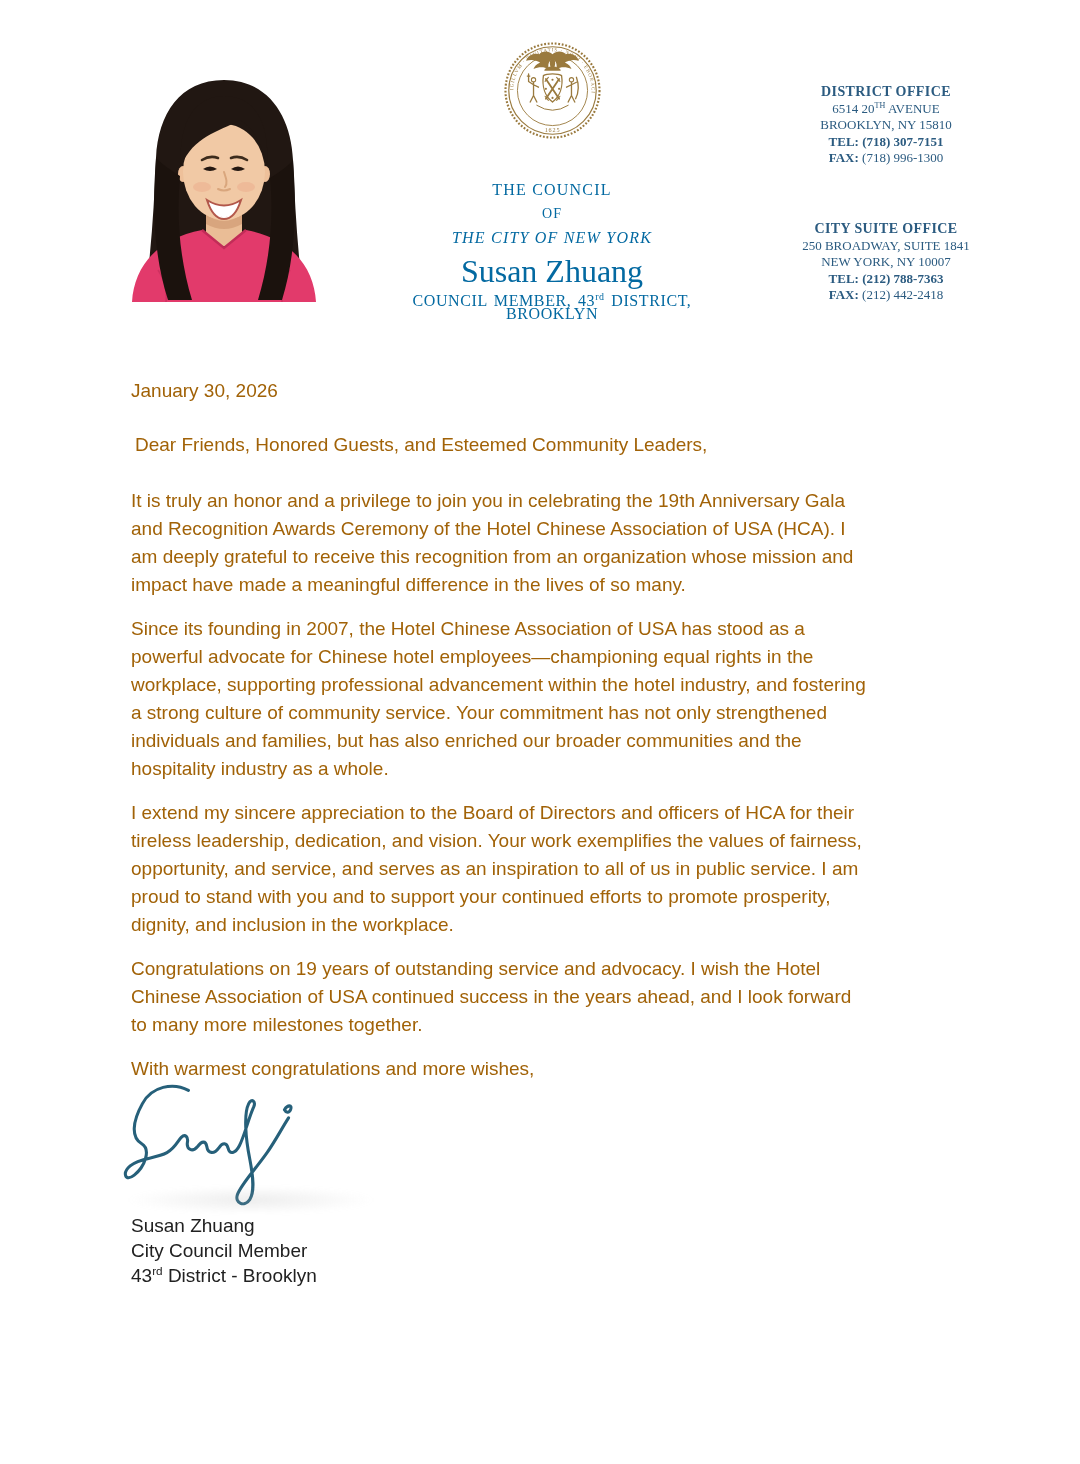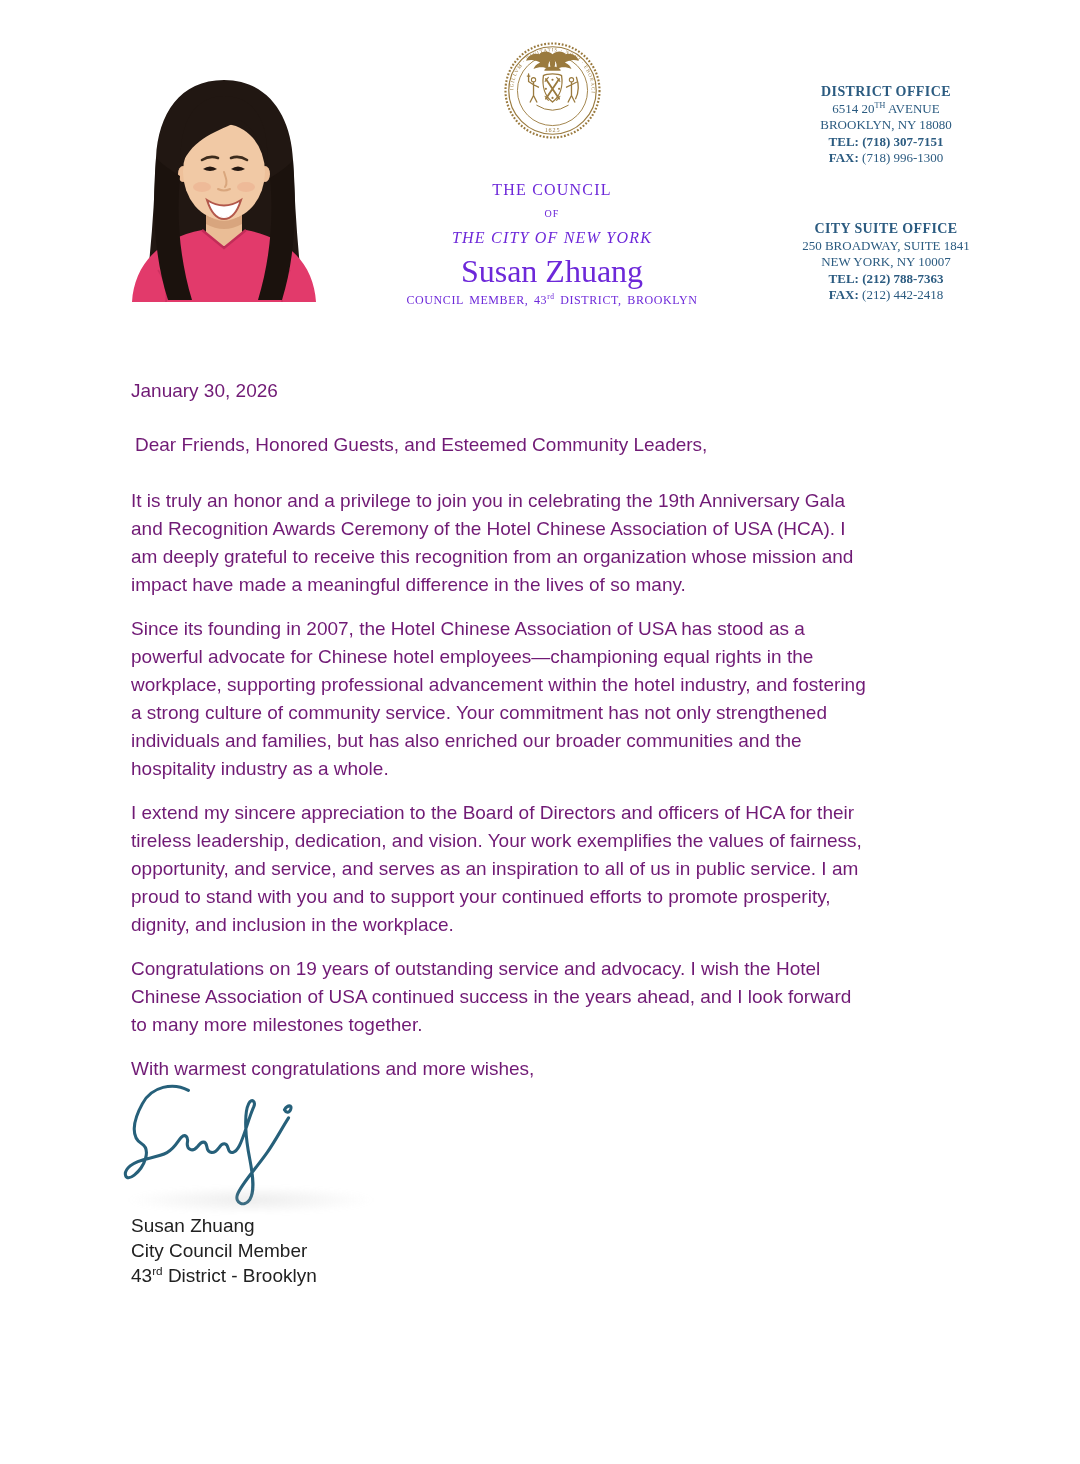--- a/index.html
+++ b/index.html
@@ -8,43 +8,43 @@
     width:1080px;height:1464px;
     background:#ffffff;
     overflow:hidden;
     font-family:"Liberation Sans",sans-serif;
   }
   
   .photo{position:absolute;left:118px;top:70px;width:212px;height:232px;}
   .seal{position:absolute;left:503px;top:41px;width:99px;height:99px;}
   .council{
     position:absolute;left:370px;top:182px;width:364px;
-    text-align:center;color:#6d28d9;
+    text-align:center;color:#0369a1;
     font-family:"Liberation Serif",serif;
   }
   .council .c1{font-size:16px;line-height:16px;letter-spacing:1.2px;margin:0 0 9px 0;}
-  .council .c2{font-size:10px;line-height:14px;letter-spacing:1px;margin:0 0 9px 0;}
+  .council .c2{font-size:14px;line-height:14px;letter-spacing:1px;margin:0 0 9px 0;}
   .council .c3{font-size:16px;line-height:16px;letter-spacing:1.2px;margin:0 0 8px 0;font-style:italic;}
   .council .name{font-size:32px;line-height:34px;margin:0 0 6px 0;font-weight:400;}
-  .council .mtitle{font-size:12px;line-height:13px;letter-spacing:.6px;word-spacing:2px;margin:1px;}
+  .council .mtitle{font-size:16px;line-height:13px;letter-spacing:.6px;word-spacing:2px;margin:1px;}
   .office{
     position:absolute;left:776px;width:220px;
     text-align:center;color:#2b5b80;
     font-family:"Liberation Serif",serif;
     font-size:13px;line-height:16.5px;
   }
   .office.district{top:84px;}
   .office.cityhall{top:221px;}
   .office .otitle{font-weight:bold;font-size:14px;letter-spacing:.4px;font-family:Liberation Serif, serif;}
   .office .bold{font-weight:bold;}
   sup.sp{font-size:62%;vertical-align:super;line-height:0;}
   
   .letter{
     position:absolute;left:131px;top:377px;width:852px;
-    color:#701a75;font-size:19px;line-height:28px;
+    color:#a16207;font-size:19px;line-height:28px;
   }
   .letter .date{margin:0 0 26px 0;}
   .letter .salutation{margin:0 0 28px 4px;}
   .letter p.para{margin:0 0 16px 0;white-space:pre-line;}
   .letter .closing{margin:0;}
   
   .signature{position:absolute;left:122px;top:1082px;width:235px;height:128px;}
   .smudge{
     position:absolute;left:126px;top:1186px;width:250px;height:28px;
     background:radial-gradient(ellipse at center,rgba(175,175,175,.22),rgba(255,255,255,0) 70%);
@@ -141,21 +141,21 @@
     <div class="c1">THE COUNCIL</div>
     <div class="c2">OF</div>
     <div class="c3">THE CITY OF NEW YORK</div>
     <div class="name">Susan Zhuang</div>
     <div class="mtitle"><span>COUNCIL MEMBER, 43</span><sup class="sp">rd</sup><span> DISTRICT, BROOKLYN</span></div>
   </div>
 
   <div class="office district">
     <div class="otitle">DISTRICT OFFICE</div>
     <div><span>6514 20</span><sup class="sp">TH</sup><span> AVENUE</span></div>
-    <div>BROOKLYN, NY 18080</div>
+    <div>BROOKLYN, NY 15810</div>
     <div class="bold"><span>TEL:</span><span> (718) 307-7151</span></div>
     <div><span class="bold">FAX:</span><span> (718) 996-1300</span></div>
   </div>
 
   <div class="office cityhall">
     <div class="otitle">CITY SUITE OFFICE</div>
     <div>250 BROADWAY, SUITE 1841</div>
     <div>NEW YORK, NY 10007</div>
     <div class="bold"><span>TEL:</span><span> (212) 788-7363</span></div>
     <div><span class="bold">FAX:</span><span> (212) 442-2418</span></div>

